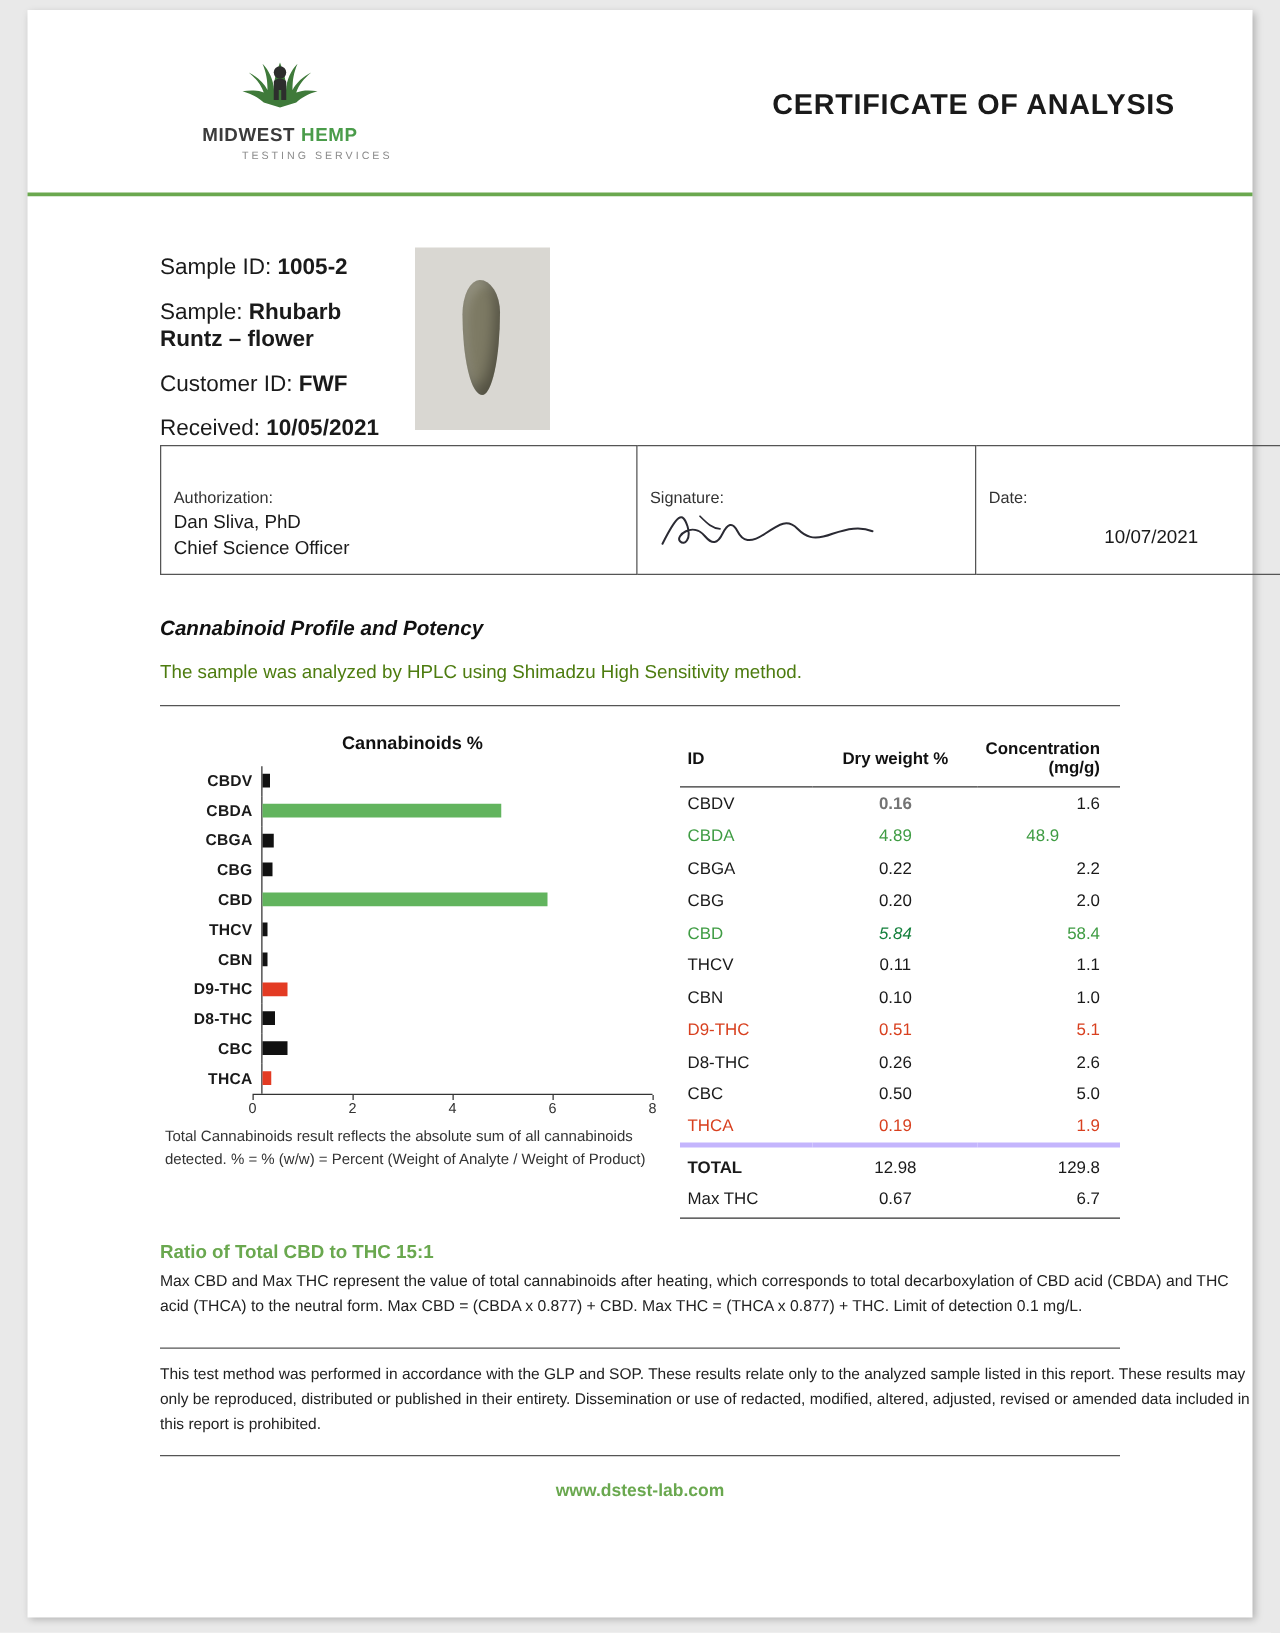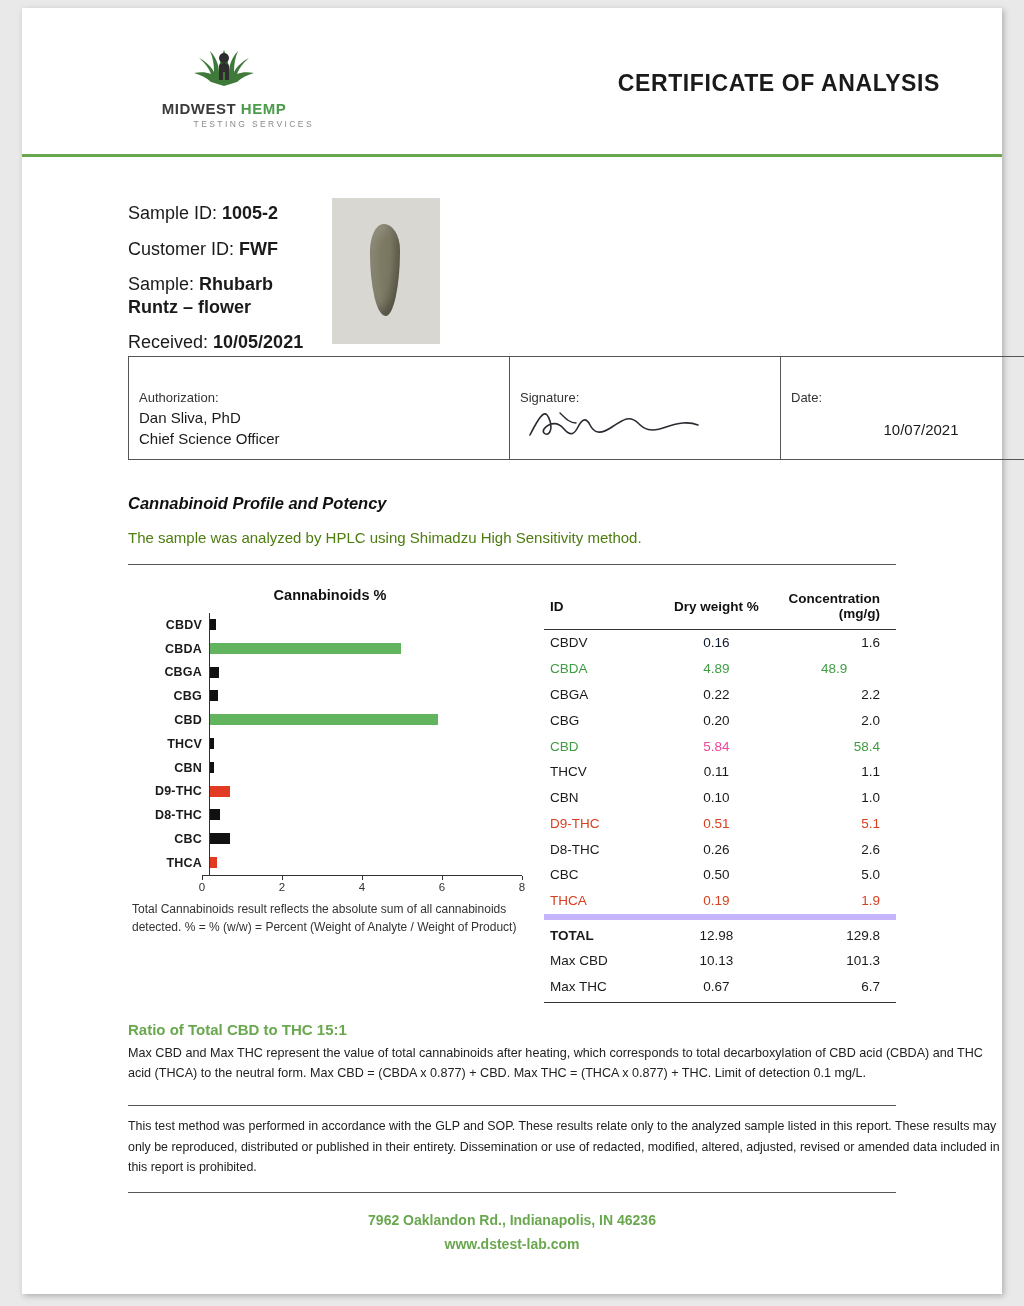--- a/index.html
+++ b/index.html
@@ -243,21 +243,21 @@
   .res-table th.cc-col { text-align: right; padding-right: 16px; }
   .res-table td {
     font-size: 13.5px;
     color: #1a1a1a;
     padding: 5.4px 6px;
   }
   .res-table td.id-col { text-align: left; }
   .res-table td.dw-col { text-align: center; }
   .res-table td.cc-col { text-align: right; padding-right: 16px; }
   .row-total td {
-    border-top: 6px solid #c4b5fd;
+    border-top: 4px solid #c4b5fd;
     font-weight: bold;
     padding-top: 8px;
   }
   .row-total td.dw-col, .row-total td.cc-col { font-weight: normal; }
   .res-end {
     border-top: 1px solid #333;
     margin-top: 2px;
   }
 
   
@@ -330,27 +330,27 @@
     </div>
 
     <div class="body">
 
       <div class="sample-block">
         <div class="sample-line">
           <span>Sample ID:</span>
           <b>1005-2</b>
         </div>
         <div class="sample-line">
-          <span>Customer ID:</span>
-          <b>FWF</b>
-        </div>
-        <div class="sample-line">
           <span>Sample:</span>
           <b>Rhubarb</b><br>
           <b>Runtz – flower</b>
+        </div>
+        <div class="sample-line">
+          <span>Customer ID:</span>
+          <b>FWF</b>
         </div>
         <div class="sample-line">
           <span>Received:</span>
           <b>10/05/2021</b>
         </div>
         <div class="sample-photo">
           <div class="nug"></div>
         </div>
       </div>
 
@@ -475,41 +475,41 @@
             <thead>
               <tr>
                 <th class="id-col">ID</th>
                 <th class="dw-col">Dry weight %</th>
                 <th class="cc-col">Concentration (mg/g)</th>
               </tr>
             </thead>
             <tbody id="res-body">
                 <tr>
                   <td class="id-col" style="color: rgb(26, 26, 26);">CBDV</td>
-                  <td class="dw-col" style="color: #0f172a;">0.16</td>
+                  <td class="dw-col" style="color: #737373; font-weight: bold;">0.16</td>
                   <td class="cc-col" style="color: rgb(26, 26, 26);">1.6</td>
                 </tr>
                 <tr>
                   <td class="id-col" style="color: rgb(63, 156, 67);">CBDA</td>
                   <td class="dw-col" style="color: rgb(63, 156, 67);">4.89</td>
                   <td class="cc-col" style="color: rgb(63, 156, 67); text-align: center;">48.9</td>
                 </tr>
                 <tr>
                   <td class="id-col" style="color: rgb(26, 26, 26);">CBGA</td>
                   <td class="dw-col" style="color: rgb(26, 26, 26);">0.22</td>
                   <td class="cc-col" style="color: rgb(26, 26, 26);">2.2</td>
                 </tr>
                 <tr>
                   <td class="id-col" style="color: rgb(26, 26, 26);">CBG</td>
                   <td class="dw-col" style="color: rgb(26, 26, 26);">0.20</td>
                   <td class="cc-col" style="color: rgb(26, 26, 26);">2.0</td>
                 </tr>
                 <tr>
                   <td class="id-col" style="color: rgb(63, 156, 67);">CBD</td>
-                  <td class="dw-col" style="color: #ec4899;">5.84</td>
+                  <td class="dw-col" style="color: #15803d; font-style: italic;">5.84</td>
                   <td class="cc-col" style="color: rgb(63, 156, 67);">58.4</td>
                 </tr>
                 <tr>
                   <td class="id-col" style="color: rgb(26, 26, 26);">THCV</td>
                   <td class="dw-col" style="color: rgb(26, 26, 26);">0.11</td>
                   <td class="cc-col" style="color: rgb(26, 26, 26);">1.1</td>
                 </tr>
                 <tr>
                   <td class="id-col" style="color: rgb(26, 26, 26);">CBN</td>
                   <td class="dw-col" style="color: rgb(26, 26, 26);">0.10</td>
@@ -534,42 +534,36 @@
                   <td class="id-col" style="color: rgb(216, 64, 31);">THCA</td>
                   <td class="dw-col" style="color: rgb(216, 64, 31);">0.19</td>
                   <td class="cc-col" style="color: rgb(216, 64, 31);">1.9</td>
                 </tr>
                 <tr class="row-total">
                   <td class="id-col">TOTAL</td>
                   <td class="dw-col">12.98</td>
                   <td class="cc-col">129.8</td>
                 </tr>
                 <tr>
-                  <td class="id-col">Max CBD</td>
-                  <td class="dw-col">10.13</td>
-                  <td class="cc-col">101.3</td>
-                </tr>
-                <tr>
                   <td class="id-col">Max THC</td>
                   <td class="dw-col">0.67</td>
                   <td class="cc-col">6.7</td>
                 </tr>
               </tbody>
           </table>
           <div class="res-end"></div>
         </div>
       </div>
 
       <div class="ratio-title">Ratio of Total CBD to THC 15:1</div>
       <div class="ratio-text">Max CBD and Max THC represent the value of total cannabinoids after heating, which corresponds to total decarboxylation of CBD acid (CBDA) and THC acid (THCA) to the neutral form. Max CBD = (CBDA x 0.877) + CBD. Max THC = (THCA x 0.877) + THC. Limit of detection 0.1 mg/L.</div>
 
       <div class="hr-foot"></div>
       <div class="disclaimer">This test method was performed in accordance with the GLP and SOP. These results relate only to the analyzed sample listed in this report. These results may only be reproduced, distributed or published in their entirety. Dissemination or use of redacted, modified, altered, adjusted, revised or amended data included in this report is prohibited.</div>
       <div class="hr-foot2"></div>
 
       <div class="footer">
-        <div>7962 Oaklandon Rd., Indianapolis, IN 46236</div>
         <div>www.dstest-lab.com</div>
       </div>
 
     </div>
   </div>
 </div>
 
 </body></html>

